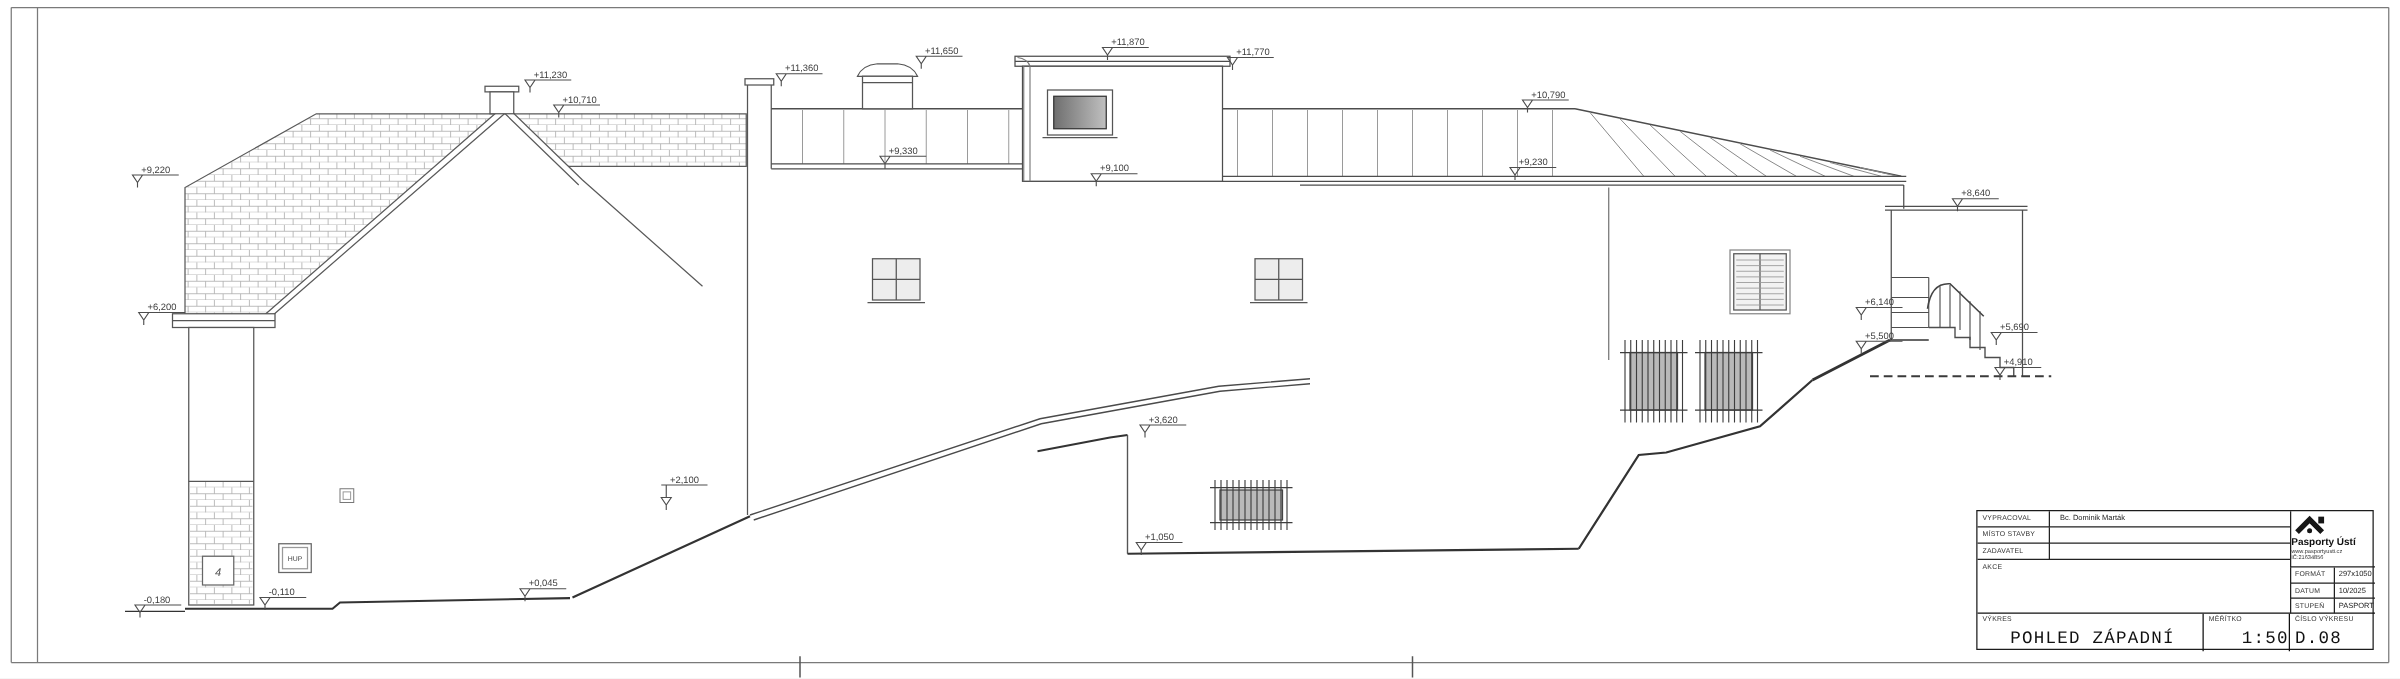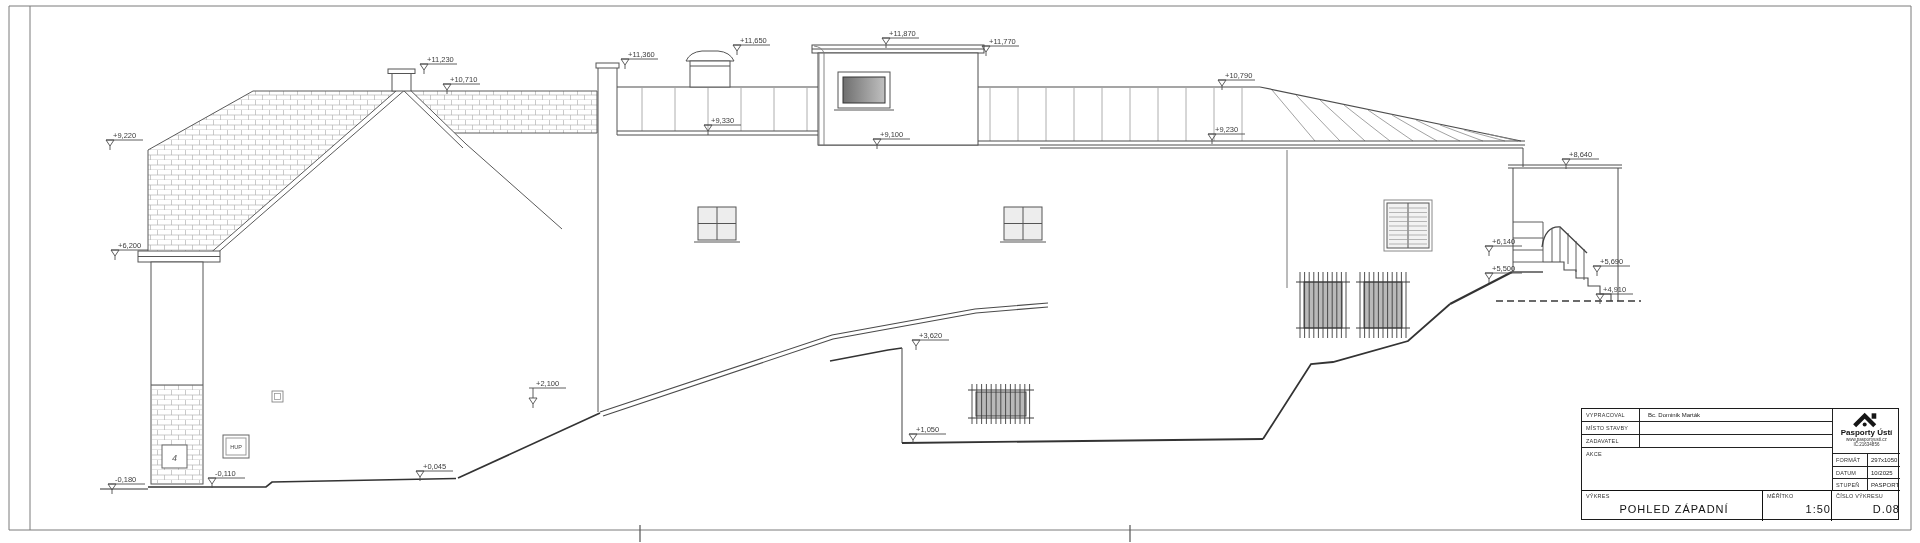--- a/index.html
+++ b/index.html
@@ -8,36 +8,36 @@
   svg text{font-family:"Liberation Sans",sans-serif;}
   #markers text{font-size:7.5px;fill:#3c3c3c;}
   .hup-text{font-size:5.5px;fill:#444;text-anchor:middle;}
   .plaque-text{font-size:9px;fill:#555;font-style:italic;text-anchor:middle;}
   
   .tb{position:absolute;left:1581px;top:408px;width:318px;height:112px;
       border:1.6px solid #1c1c1c;box-sizing:border-box;background:#fff;font-size:6px;}
   .tb .cell{position:absolute;box-sizing:border-box;overflow:hidden;}
   .lbl{font-size:5.5px;color:#333;letter-spacing:.2px;}
   .val{font-size:6px;color:#222;}
-  .big{font-size:11px;letter-spacing:1px;color:#111;}
+  .big{font-size:14px;letter-spacing:1px;color:#111;font-family:Liberation Mono, monospace;}
   .r1l{left:0;top:0;width:58px;height:13px;border-right:1px solid #222;border-bottom:1px solid #222;padding:3px 0 0 4px;}
   .r1v{left:58px;top:0;width:192px;height:13px;border-bottom:1px solid #222;padding:3px 0 0 8px;}
   .r2l{left:0;top:13px;width:58px;height:13px;border-right:1px solid #222;border-bottom:1px solid #222;padding:3px 0 0 4px;}
   .r2v{left:58px;top:13px;width:192px;height:13px;border-bottom:1px solid #222;}
   .r3l{left:0;top:26px;width:58px;height:13px;border-right:1px solid #222;border-bottom:1px solid #222;padding:3px 0 0 4px;}
   .r3v{left:58px;top:26px;width:192px;height:13px;border-bottom:1px solid #222;}
   .akce{left:0;top:39px;width:250px;height:43px;border-bottom:1.4px solid #111;padding:3px 0 0 4px;}
   .vykres{left:0;top:82px;width:181px;height:30px;border-right:1.4px solid #111;padding:2px 0 0 4px;}
   .vykres .big{display:block;text-align:center;margin-top:4px;}
   .meritko{left:181px;top:82px;width:69px;height:30px;border-right:1.4px solid #111;padding:2px 0 0 4px;}
   .meritko .big{display:block;text-align:right;margin-top:4px;}
   .cislo{left:250px;top:82px;width:68px;height:30px;padding:2px 0 0 4px;}
-  .cislo .big{display:block;text-align:right;margin-top:4px;}
+  .cislo .big{display:block;text-align:left;margin-top:4px;}
   .logo{left:250px;top:0;width:68px;height:45px;border-left:1.2px solid #222;border-bottom:1px solid #222;
-        text-align:center;padding-top:2px;}
+        padding-top:2px;}
   .logo .name{font-size:8px;font-weight:bold;color:#111;display:block;line-height:8px;}
   .logo .web,.logo .ico{font-size:4.5px;color:#333;display:block;line-height:5px;}
   .fmt-l{left:250px;top:45px;width:36px;height:13px;border-left:1.2px solid #222;border-right:1px solid #222;border-bottom:1px solid #222;padding:3px 0 0 3px;}
   .fmt-v{left:286px;top:45px;width:32px;height:13px;border-bottom:1px solid #222;padding:3px 0 0 3px;}
   .dat-l{left:250px;top:58px;width:36px;height:12px;border-left:1.2px solid #222;border-right:1px solid #222;border-bottom:1px solid #222;padding:2.5px 0 0 3px;}
   .dat-v{left:286px;top:58px;width:32px;height:12px;border-bottom:1px solid #222;padding:2.5px 0 0 3px;}
   .stu-l{left:250px;top:70px;width:36px;height:12px;border-left:1.2px solid #222;border-right:1px solid #222;border-bottom:1.4px solid #111;padding:2.5px 0 0 3px;}
   .stu-v{left:286px;top:70px;width:32px;height:12px;border-bottom:1.4px solid #111;padding:2.5px 0 0 3px;}
 </style>
 </head>

